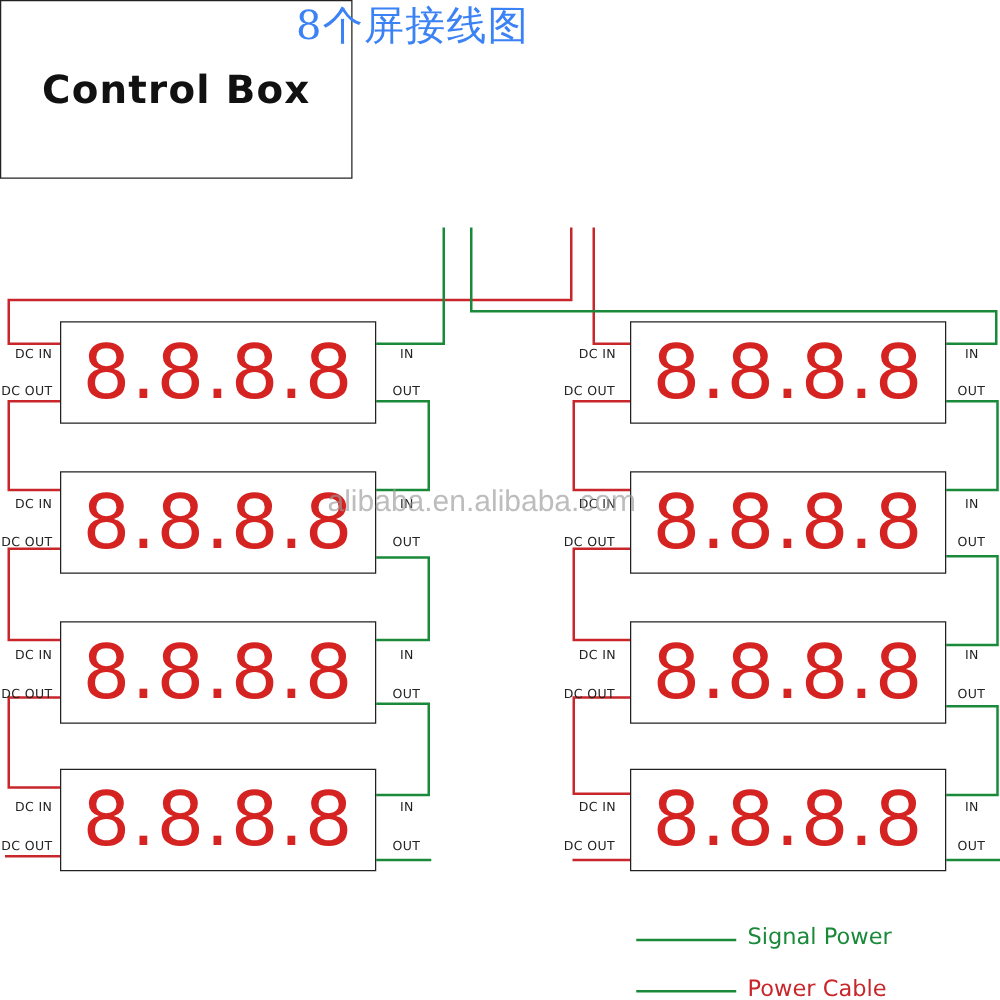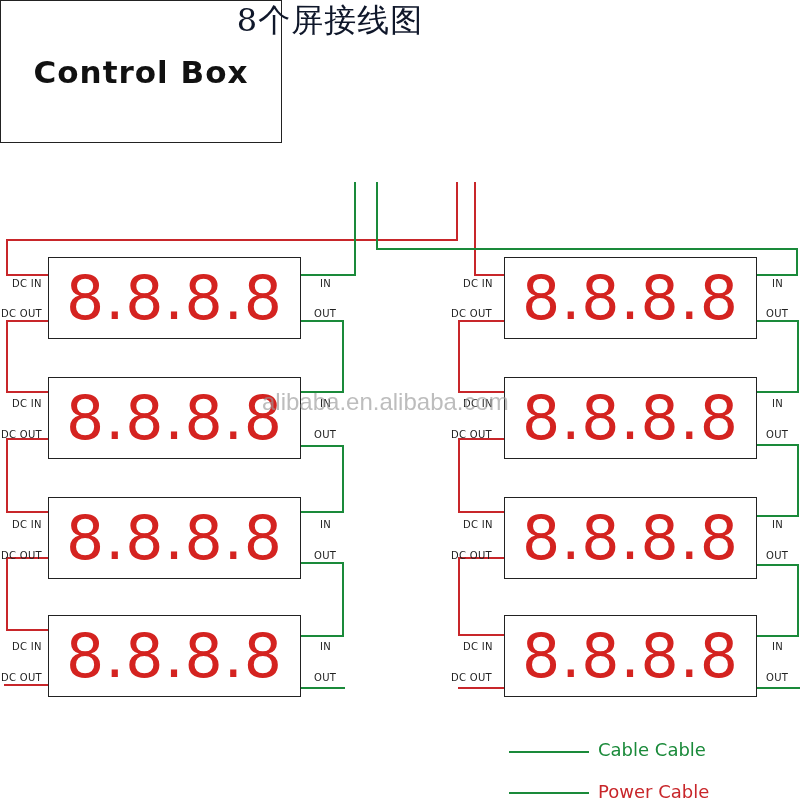--- a/index.html
+++ b/index.html
@@ -1,18 +1,18 @@
 <!DOCTYPE html>
 <html><head>
 <meta charset="utf-8">
 <style>
   html,body{margin:0;padding:0;background:#fff;}
   body{width:800px;height:800px;position:relative;overflow:hidden;font-family:"DejaVu Sans",sans-serif;}
   .abs{position:absolute;}
-  #title{left:0;width:660px;top:0;text-align:center;font-family:"DejaVu Serif",serif;font-size:32px;color:#0f172a;line-height:40px;letter-spacing:1px;}
+  #title{left:0;width:660px;top:0;text-align:center;font-family:"DejaVu Serif",serif;font-size:32px;color:#3b82f6;line-height:40px;letter-spacing:1px;}
   #control-box{left:274px;top:39px;width:282px;height:143px;border:1.5px solid #222;box-sizing:border-box;display:flex;align-items:center;justify-content:center;}
   #control-box span{font-family:"DejaVu Sans",sans-serif;font-weight:bold;font-size:31px;color:#111;letter-spacing:1px;}
   svg#wires{position:absolute;left:0;top:0;}
   .module{position:absolute;width:253px;height:82px;border:1.5px solid #222;box-sizing:border-box;background:#fff;display:flex;align-items:center;justify-content:center;}
   .module .digits{font-family:"DejaVu Sans",sans-serif;font-size:60px;color:#d42320;letter-spacing:1px;line-height:1;}
   .lbl{position:absolute;font-size:10px;color:#222;font-family:"DejaVu Sans",sans-serif;letter-spacing:0.3px;}
   #watermark{left:262px;top:388px;font-size:24px;color:#9a9a9a;opacity:0.65;font-family:"Liberation Sans",sans-serif;}
   .legend-line{position:absolute;width:80px;height:2px;background:#1a8a3a;}
   .legend-text{position:absolute;font-size:18px;font-family:"DejaVu Sans",sans-serif;}
 </style>
@@ -125,16 +125,16 @@
 
 <span class="lbl" style="left:463px;top:641px;">DC IN</span>
 <span class="lbl" style="left:451px;top:672px;">DC OUT</span>
 <span class="lbl" style="left:772px;top:641px;">IN</span>
 <span class="lbl" style="left:766px;top:672px;">OUT</span>
 
 <span id="watermark" class="abs">alibaba.en.alibaba.com</span>
 
 <div>
   <div class="legend-line" style="left:509px;top:751px;"></div>
-  <span class="legend-text" style="left:598px;top:739px;color:#1a8a3a;">Cable Cable</span>
+  <span class="legend-text" style="left:598px;top:739px;color:#1a8a3a;">Signal Power</span>
   <div class="legend-line" style="left:509px;top:792px;"></div>
   <span class="legend-text" style="left:598px;top:781px;color:#c8262a;">Power Cable</span>
 </div>
 
 </body></html>

